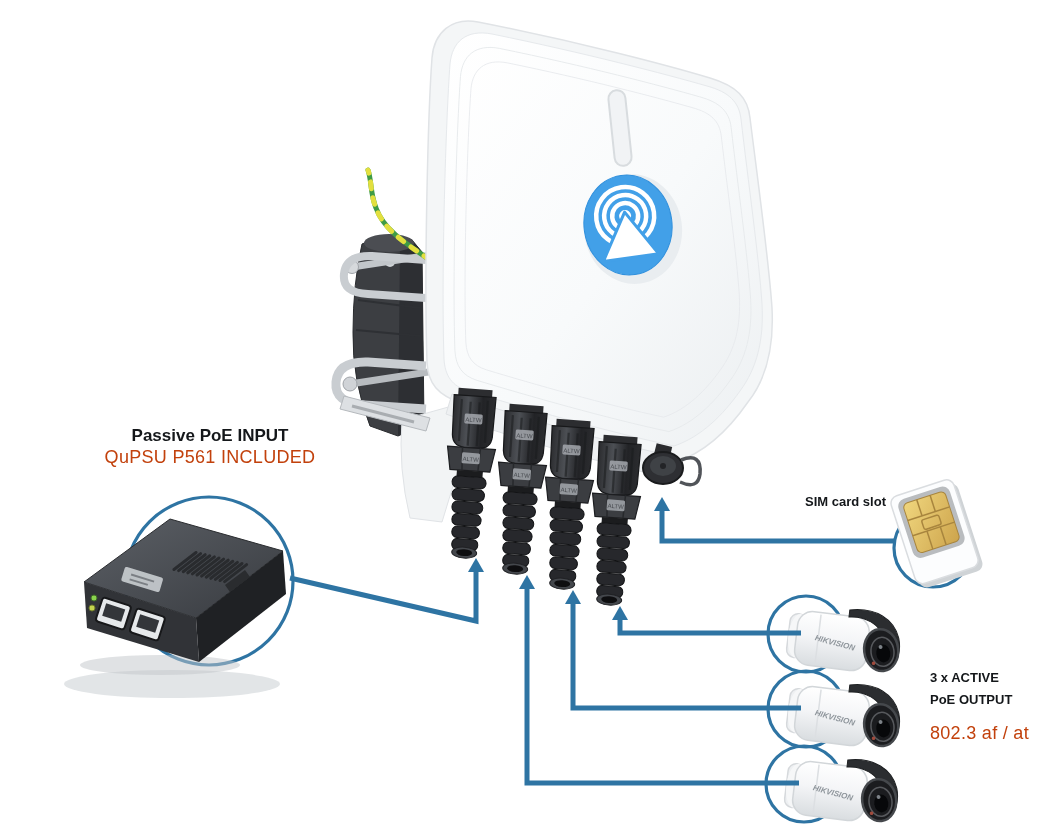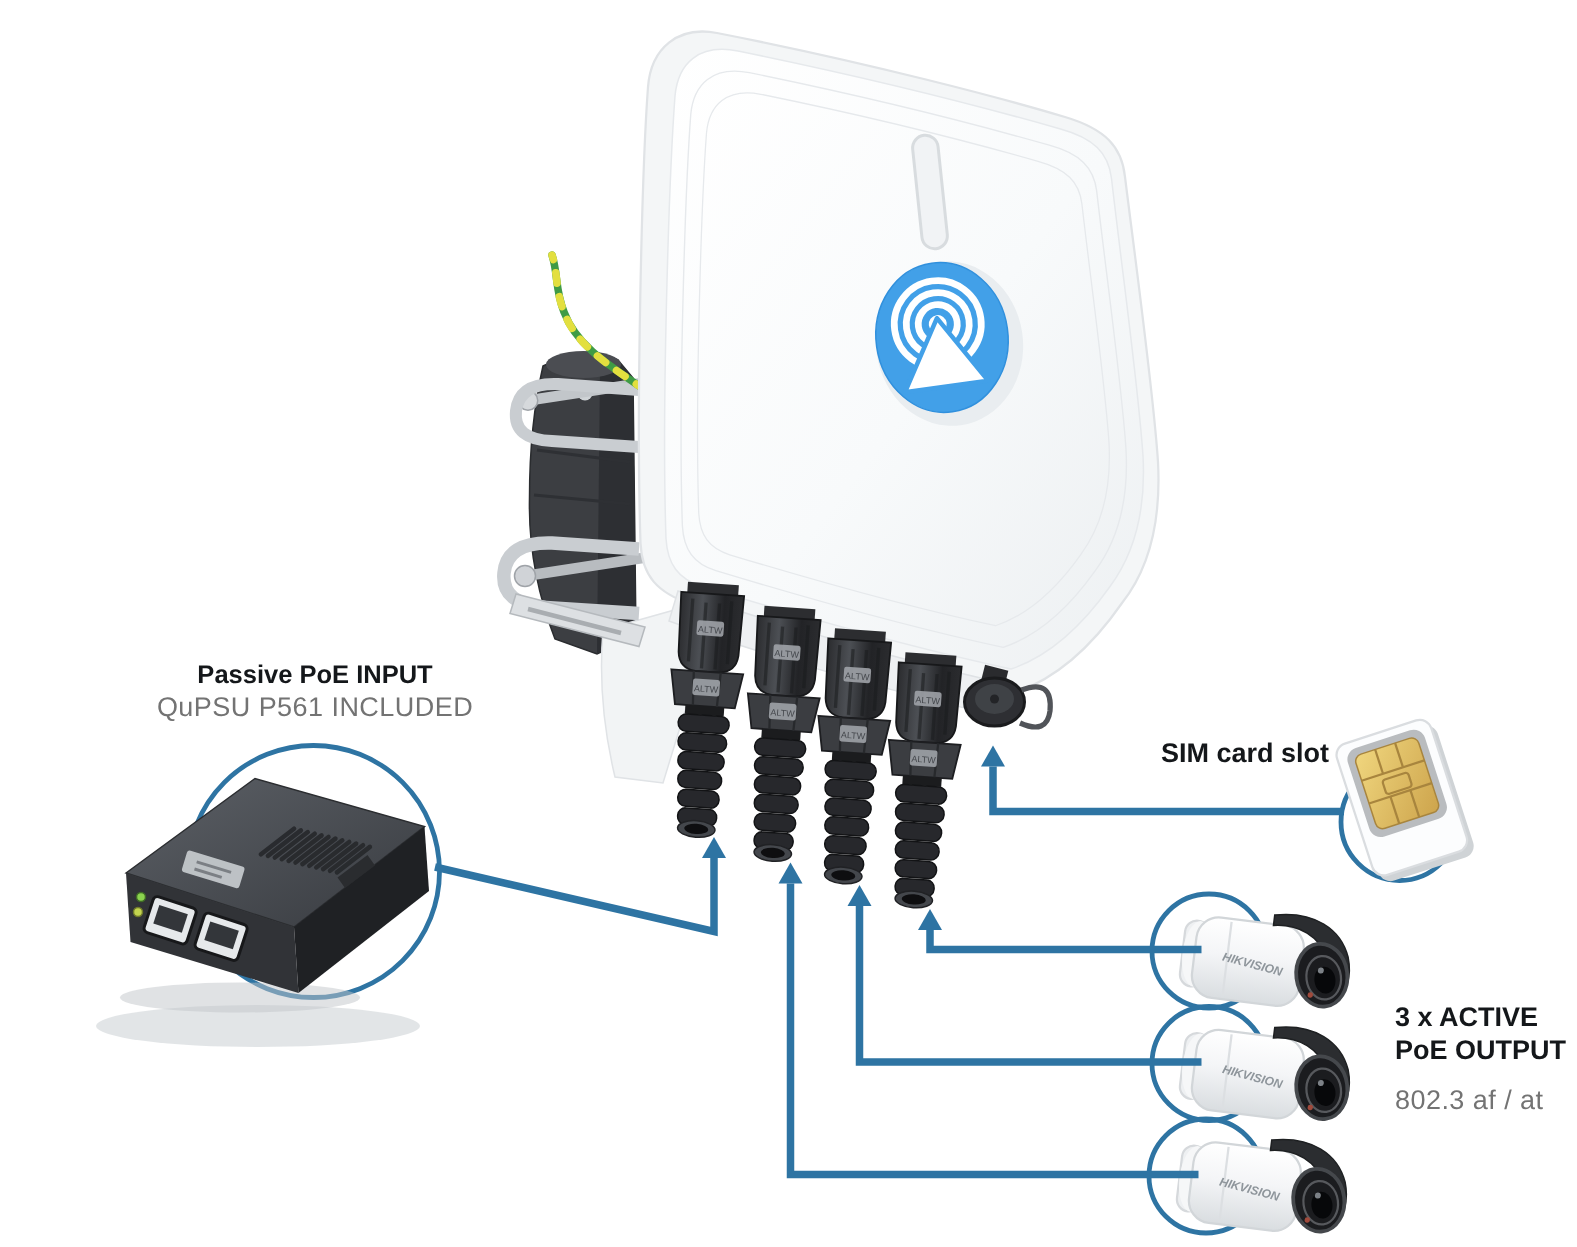--- a/index.html
+++ b/index.html
@@ -1,23 +1,23 @@
 <!DOCTYPE html>
 <html><head>
 <meta charset="utf-8">
 <style>
   html,body{margin:0;padding:0;background:#ffffff;}
   #stage{position:relative;width:1051px;height:831px;background:#ffffff;overflow:hidden;
          font-family:"Liberation Sans",sans-serif;}
   #scene{position:absolute;left:0;top:0;}
   .label{position:absolute;color:#14171a;}
   .b17{font-size:17px;font-weight:bold;line-height:21px;}
-  .b18{font-size:18px;font-weight:bold;line-height:22px;}
-  .r18{font-size:18px;font-weight:400;line-height:22px;color:#737373;letter-spacing:.3px;}
-  #poe-in{left:88px;top:439px;width:244px;text-align:center;}
+  .b18{font-size:13px;font-weight:bold;line-height:22px;}
+  .r18{font-size:18px;font-weight:400;line-height:22px;color:#c2410c;letter-spacing:.3px;}
+  #poe-in{left:88px;top:425px;width:244px;text-align:center;}
   #sim-l{left:744px;top:491px;width:142px;text-align:right;}
   #out-l{left:930px;top:667px;width:131px;text-align:left;}
   #out-l .spec{margin-top:11px;}
   .svgtxt{font-family:"Liberation Sans",sans-serif;}
 </style>
 </head>
 <body>
 
 <div id="stage">
 

